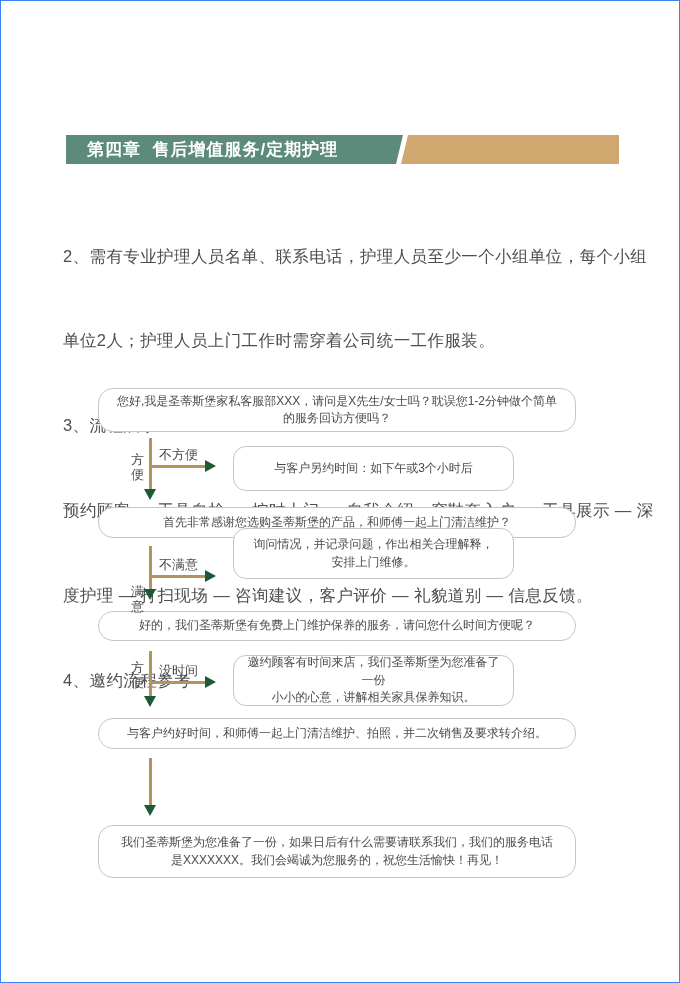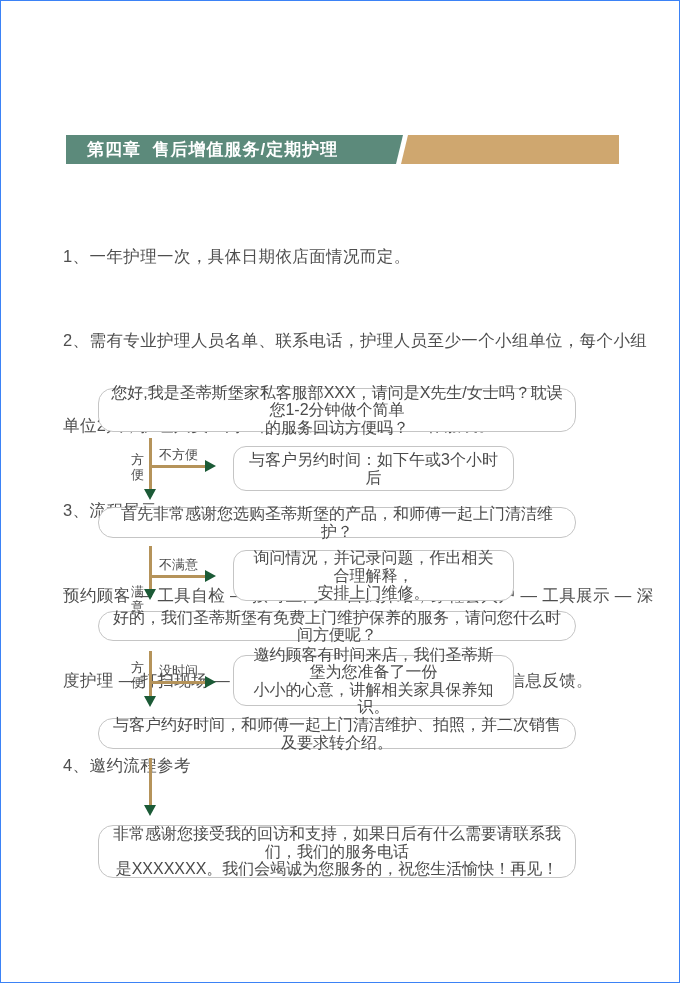--- a/index.html
+++ b/index.html
@@ -36,32 +36,32 @@
   
   .body-text{
     position:absolute;left:62px;top:184px;width:558px;
     font-size:16.5px;line-height:28.3px;color:var(--text);
     letter-spacing:0.4px;white-space:pre;
   }
   
   .fbox{
     position:absolute;background:#fff;border:1.5px solid var(--border);
     display:flex;align-items:center;justify-content:center;
-    text-align:center;font-size:16px;line-height:17.5px;color:#4b4b4b;
+    text-align:center;font-size:12px;line-height:17.5px;color:#4b4b4b;
     white-space:pre-line;box-sizing:border-box;padding:0 12px;
   }
   .mb{left:97px;width:478px;border-radius:15px;}
   .sb{left:232px;width:281px;border-radius:13px;text-align:center;}
   .mb1{top:387px;height:44px;}
   .mb2{top:506px;height:31px;}
   .mb3{top:610px;height:30px;}
   .mb4{top:717px;height:31px;}
   .mb5{top:824px;height:53px;}
   .sb1{top:445px;height:45px;}
-  .sb2{top:549px;height:51px;}
+  .sb2{top:527px;height:51px;}
   .sb3{top:654px;height:51px;}
   
   .vstem{position:absolute;left:148px;width:3px;background:var(--gold);}
   .v1{top:437px;height:51px;}
   .v2{top:545px;height:43px;}
   .v3{top:650px;height:45px;}
   .v4{top:757px;height:47px;}
   .varrow{
     position:absolute;left:143px;width:0;height:0;
     border-left:6.5px solid transparent;border-right:6.5px solid transparent;
@@ -92,35 +92,34 @@
 <body>
 
 <div class="page">
 
   <div class="banner-teal">
     <div class="banner-title">第四章  售后增值服务/定期护理</div>
   </div>
   <div class="banner-tan"></div>
 
   <div class="body-text">
-    <div>1、一年护理一次，具体日期依店面情况而定。</div>
     <div>2、需有专业护理人员名单、联系电话，护理人员至少一个小组单位，每个小组</div>
     <div>单位2人；护理人员上门工作时需穿着公司统一工作服装。</div>
     <div>3、流程展示</div>
     <div>预约顾客 — 工具自检 — 按时上门 — 自我介绍，穿鞋套入户 — 工具展示 — 深</div>
     <div>度护理 — 打扫现场 — 咨询建议，客户评价 — 礼貌道别 — 信息反馈。</div>
     <div>4、邀约流程参考</div>
   </div>
 
   <div class="fbox mb mb1">您好,我是圣蒂斯堡家私客服部XXX，请问是X先生/女士吗？耽误您1-2分钟做个简单
 的服务回访方便吗？</div>
   <div class="fbox mb mb2">首先非常感谢您选购圣蒂斯堡的产品，和师傅一起上门清洁维护？</div>
   <div class="fbox mb mb3">好的，我们圣蒂斯堡有免费上门维护保养的服务，请问您什么时间方便呢？</div>
   <div class="fbox mb mb4">与客户约好时间，和师傅一起上门清洁维护、拍照，并二次销售及要求转介绍。</div>
-  <div class="fbox mb mb5">非常感谢您接受我的回访和支持，如果日后有什么需要请联系我们，我们的服务电话
+  <div class="fbox mb mb5">我们圣蒂斯堡为您准备了一份，如果日后有什么需要请联系我们，我们的服务电话
 是XXXXXXX。我们会竭诚为您服务的，祝您生活愉快！再见！</div>
 
   <div class="vstem v1"></div>
   <div class="varrow va1"></div>
   <div class="dlabel dl1">方便</div>
   <div class="hline h1"></div>
   <div class="harrow ha1"></div>
   <div class="slabel sl1">不方便</div>
   <div class="fbox sb sb1">与客户另约时间：如下午或3个小时后</div>
 

